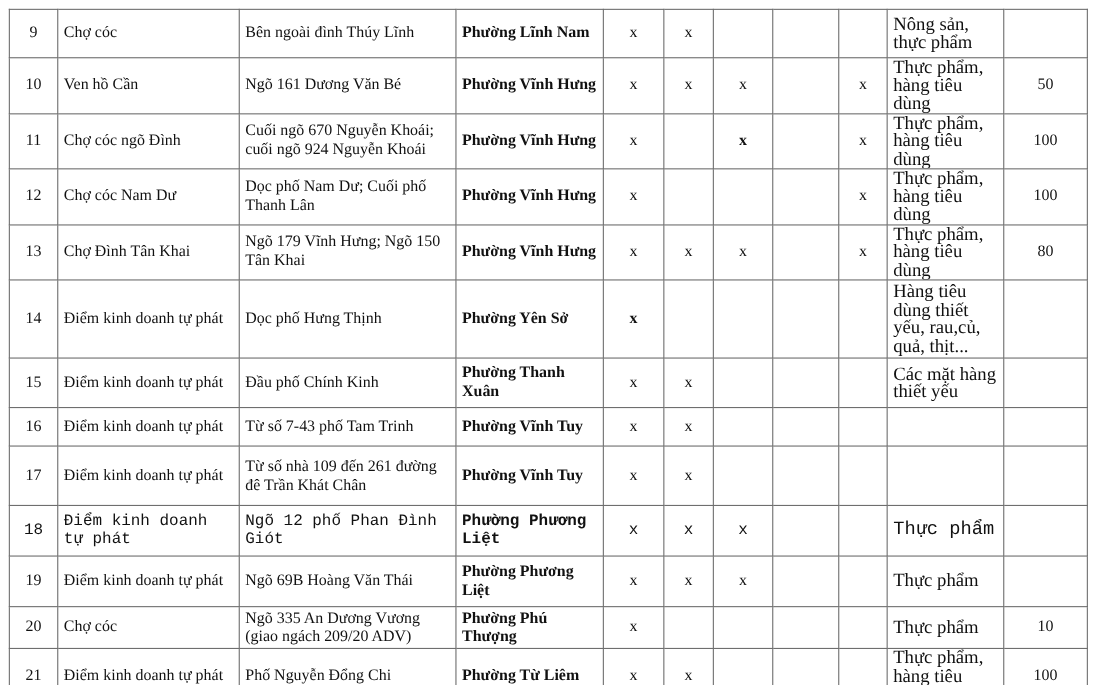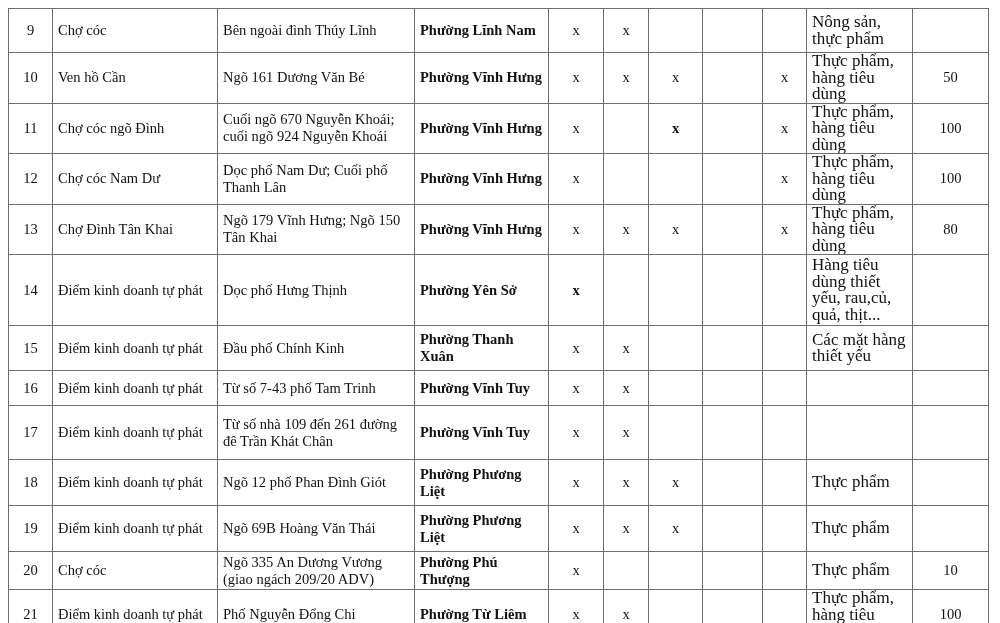--- a/index.html
+++ b/index.html
@@ -151,21 +151,21 @@
         <td class="c-loc">Từ số nhà 109 đến 261 đường đê Trần Khát Chân</td>
         <td class="c-ward">Phường Vĩnh Tuy</td>
         <td class="c-mark">x</td>
         <td class="c-mark">x</td>
         <td class="c-mark"></td>
         <td class="c-mark"></td>
         <td class="c-mark"></td>
         <td class="c-goods"></td>
         <td class="c-count"></td>
       </tr>
-      <tr style="height: 46px;">
+      <tr style="height: 46px; font-family: Liberation Mono, monospace;">
         <td class="c-stt">18</td>
         <td class="c-name">Điểm kinh doanh tự phát</td>
         <td class="c-loc">Ngõ 12 phố Phan Đình Giót</td>
         <td class="c-ward">Phường Phương Liệt</td>
         <td class="c-mark">x</td>
         <td class="c-mark">x</td>
         <td class="c-mark">x</td>
         <td class="c-mark"></td>
         <td class="c-mark"></td>
         <td class="c-goods">Thực phẩm</td>

